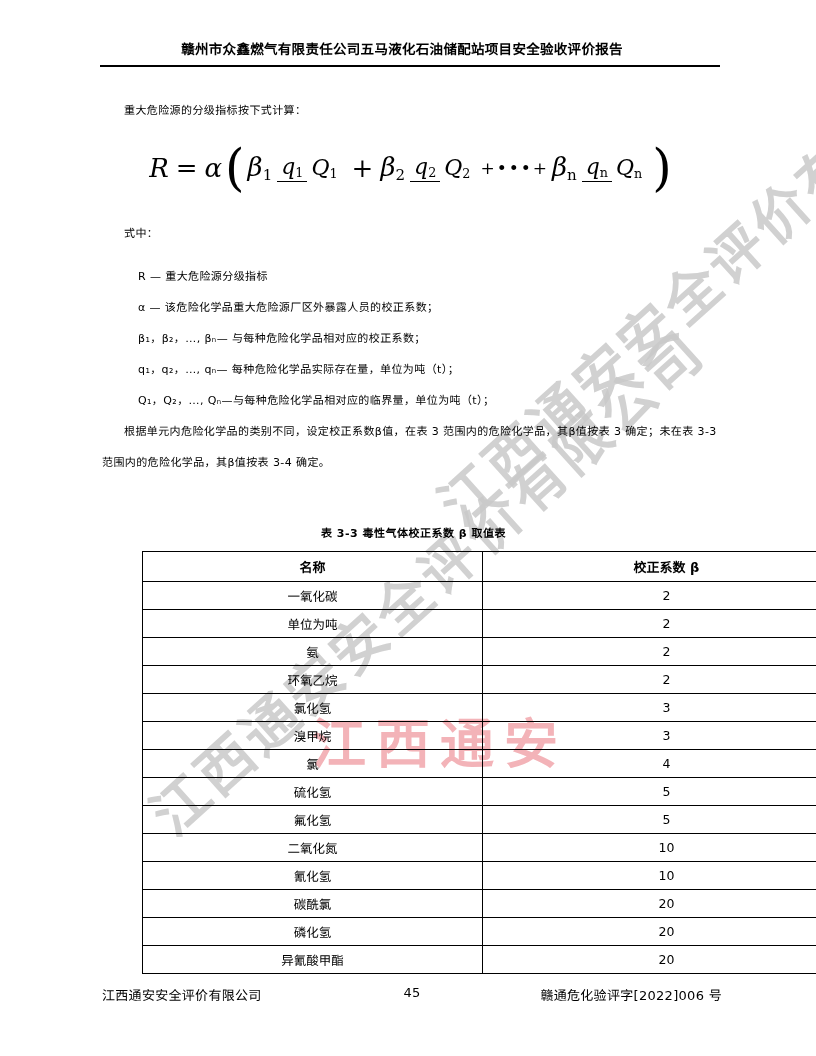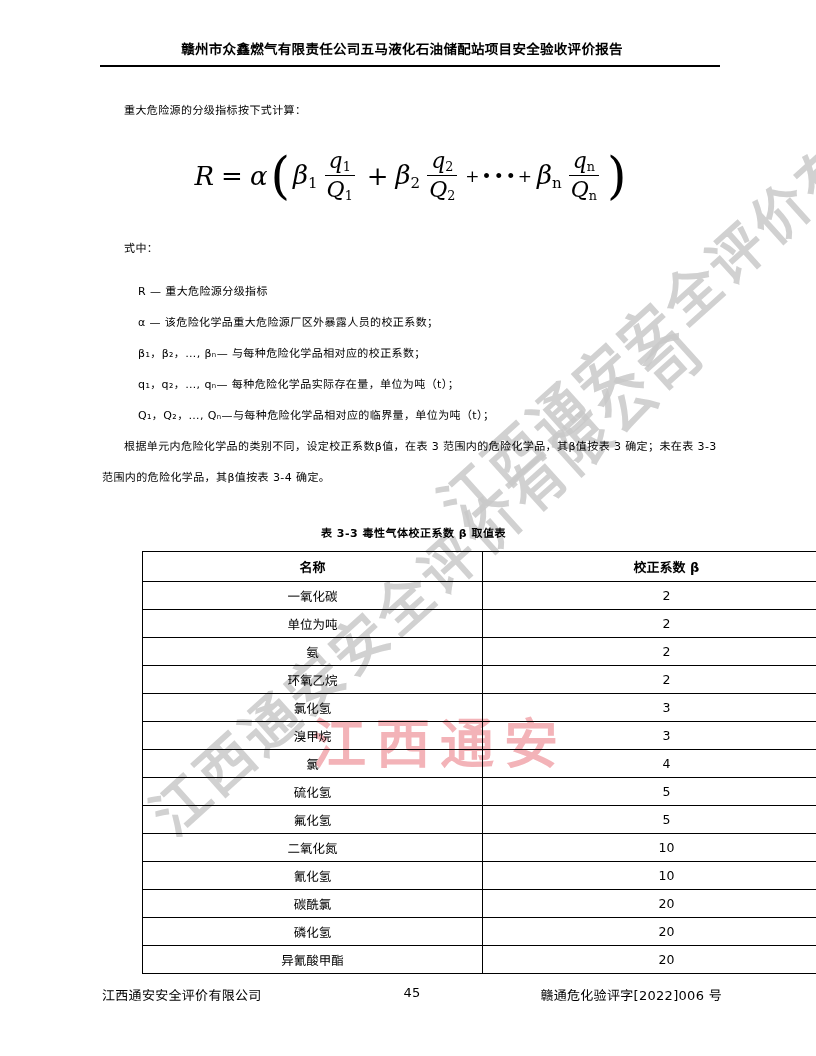--- a/index.html
+++ b/index.html
@@ -159,21 +159,21 @@
   }
   .formula .paren {
     font-size: 50px;
     font-style: normal;
     line-height: 0.8;
     margin: 0 3px;
     font-family: "DejaVu Serif", "Liberation Serif", serif;
   }
   .frac {
     display: inline-flex;
-    flex-direction: column;
+    flex-direction: row;
     align-items: center;
     justify-content: center;
     margin: 0 3px 0 5px;
     vertical-align: middle;
   }
   .frac .num {
     font-size: 22px;
     padding: 0 4px 1px 4px;
     border-bottom: 1.4px solid #000;
   }

